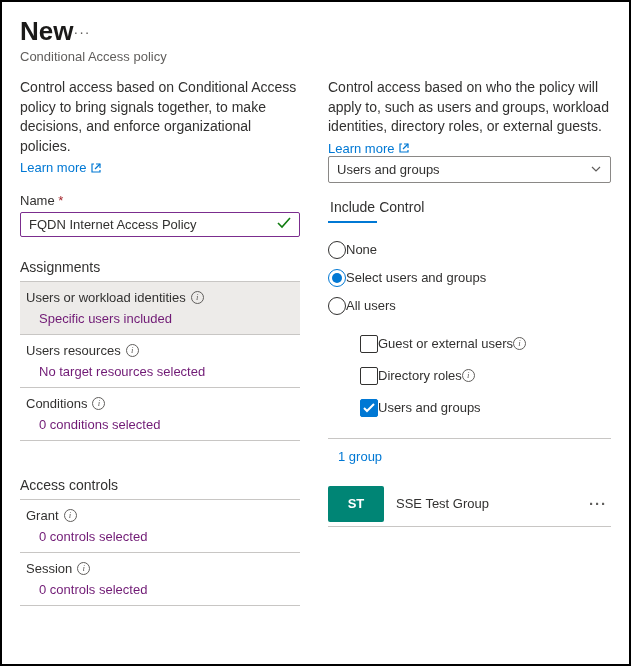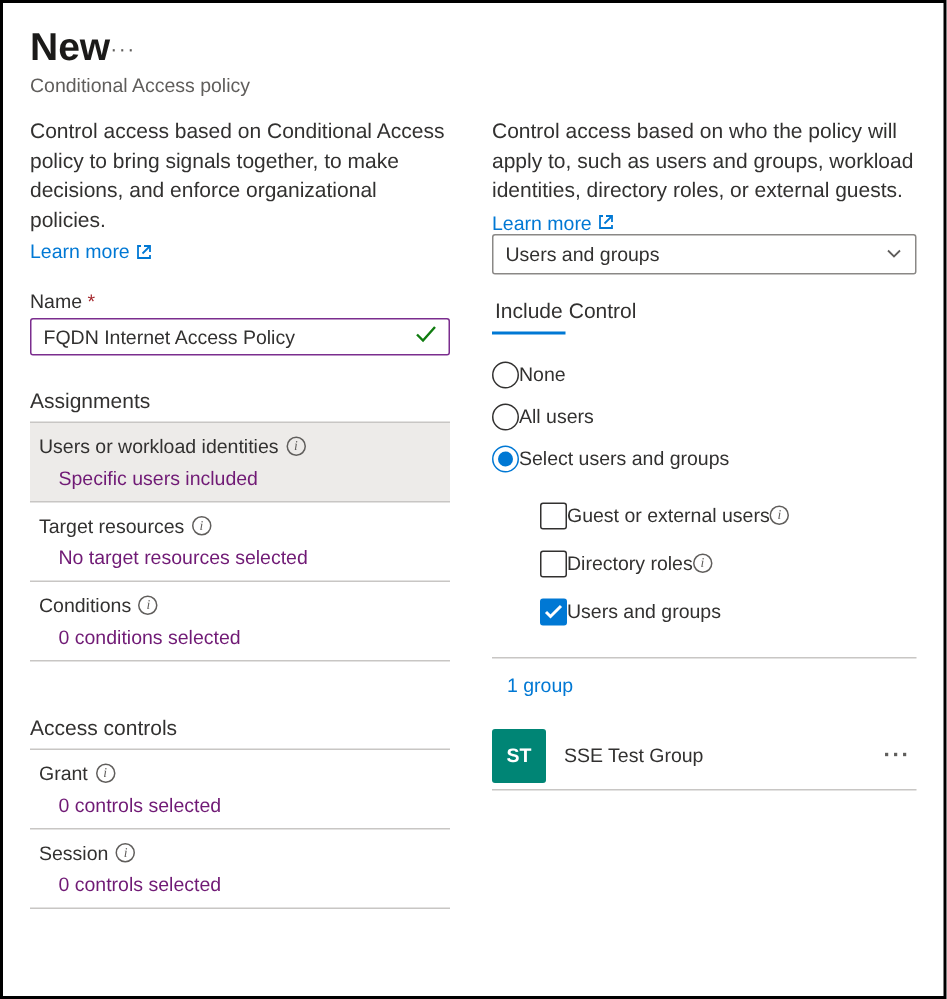--- a/index.html
+++ b/index.html
@@ -95,21 +95,21 @@
   .cb.checked { background: #0078d4; border-color: #0078d4; color: #fff; }
   .cb.checked svg { width: 12px; height: 10px; display: block; }
   .select-section { margin-top: 10px; }
   .select-lbl { font-size: 13px; color: #323130; }
   .select-val { font-size: 13px; color: #0078d4; margin-top: 6px; padding-left: 10px; cursor: pointer; }
   .group-row {
     display: flex; align-items: center; gap: 12px; margin-top: 18px;
     padding: 4px 0;
   }
   .avatar {
-    width: 36px; height: 36px; background: #008575; color: #fff;
+    width: 56px; height: 36px; background: #008575; color: #fff;
     display: flex; align-items: center; justify-content: center;
     font-size: 13px; font-weight: 600; border-radius: 2px; flex-shrink: 0;
   }
   .group-name { flex: 1; font-size: 13px; }
   .more-btn { color: #605e5c; letter-spacing: 1px; font-size: 15px; cursor: pointer; padding: 0 4px; font-weight: 700; }
 </style>
 </head>
 <body>
 
 <div class="header">
@@ -154,21 +154,21 @@
       <div class="row-title">
         <span>Users or workload identities</span>
         <span class="info-icon">i</span>
       </div>
       <div class="row-val">Specific users included</div>
     </div>
     <hr class="hr">
 
     <div class="row">
       <div class="row-title">
-        <span>Target resources</span>
+        <span>Users resources</span>
         <span class="info-icon">i</span>
       </div>
       <div class="row-val">No target resources selected</div>
     </div>
     <hr class="hr">
 
     <div class="row">
       <div class="row-title">
         <span>Conditions</span>
         <span class="info-icon">i</span>
@@ -226,26 +226,26 @@
       <div class="tab active">Include</div>
       <div class="tab">Control</div>
     </div>
 
     <div class="radio-group">
       <div class="radio-row">
         <div class="radio"></div>
         <span>None</span>
       </div>
       <div class="radio-row">
+        <div class="radio checked"></div>
+        <span>Select users and groups</span>
+      </div>
+      <div class="radio-row">
         <div class="radio"></div>
         <span>All users</span>
-      </div>
-      <div class="radio-row">
-        <div class="radio checked"></div>
-        <span>Select users and groups</span>
       </div>
     </div>
 
     <div class="check-group">
       <div class="check-row">
         <div class="cb"></div>
         <span>Guest or external users</span>
         <span class="info-icon">i</span>
       </div>
       <div class="check-row">

